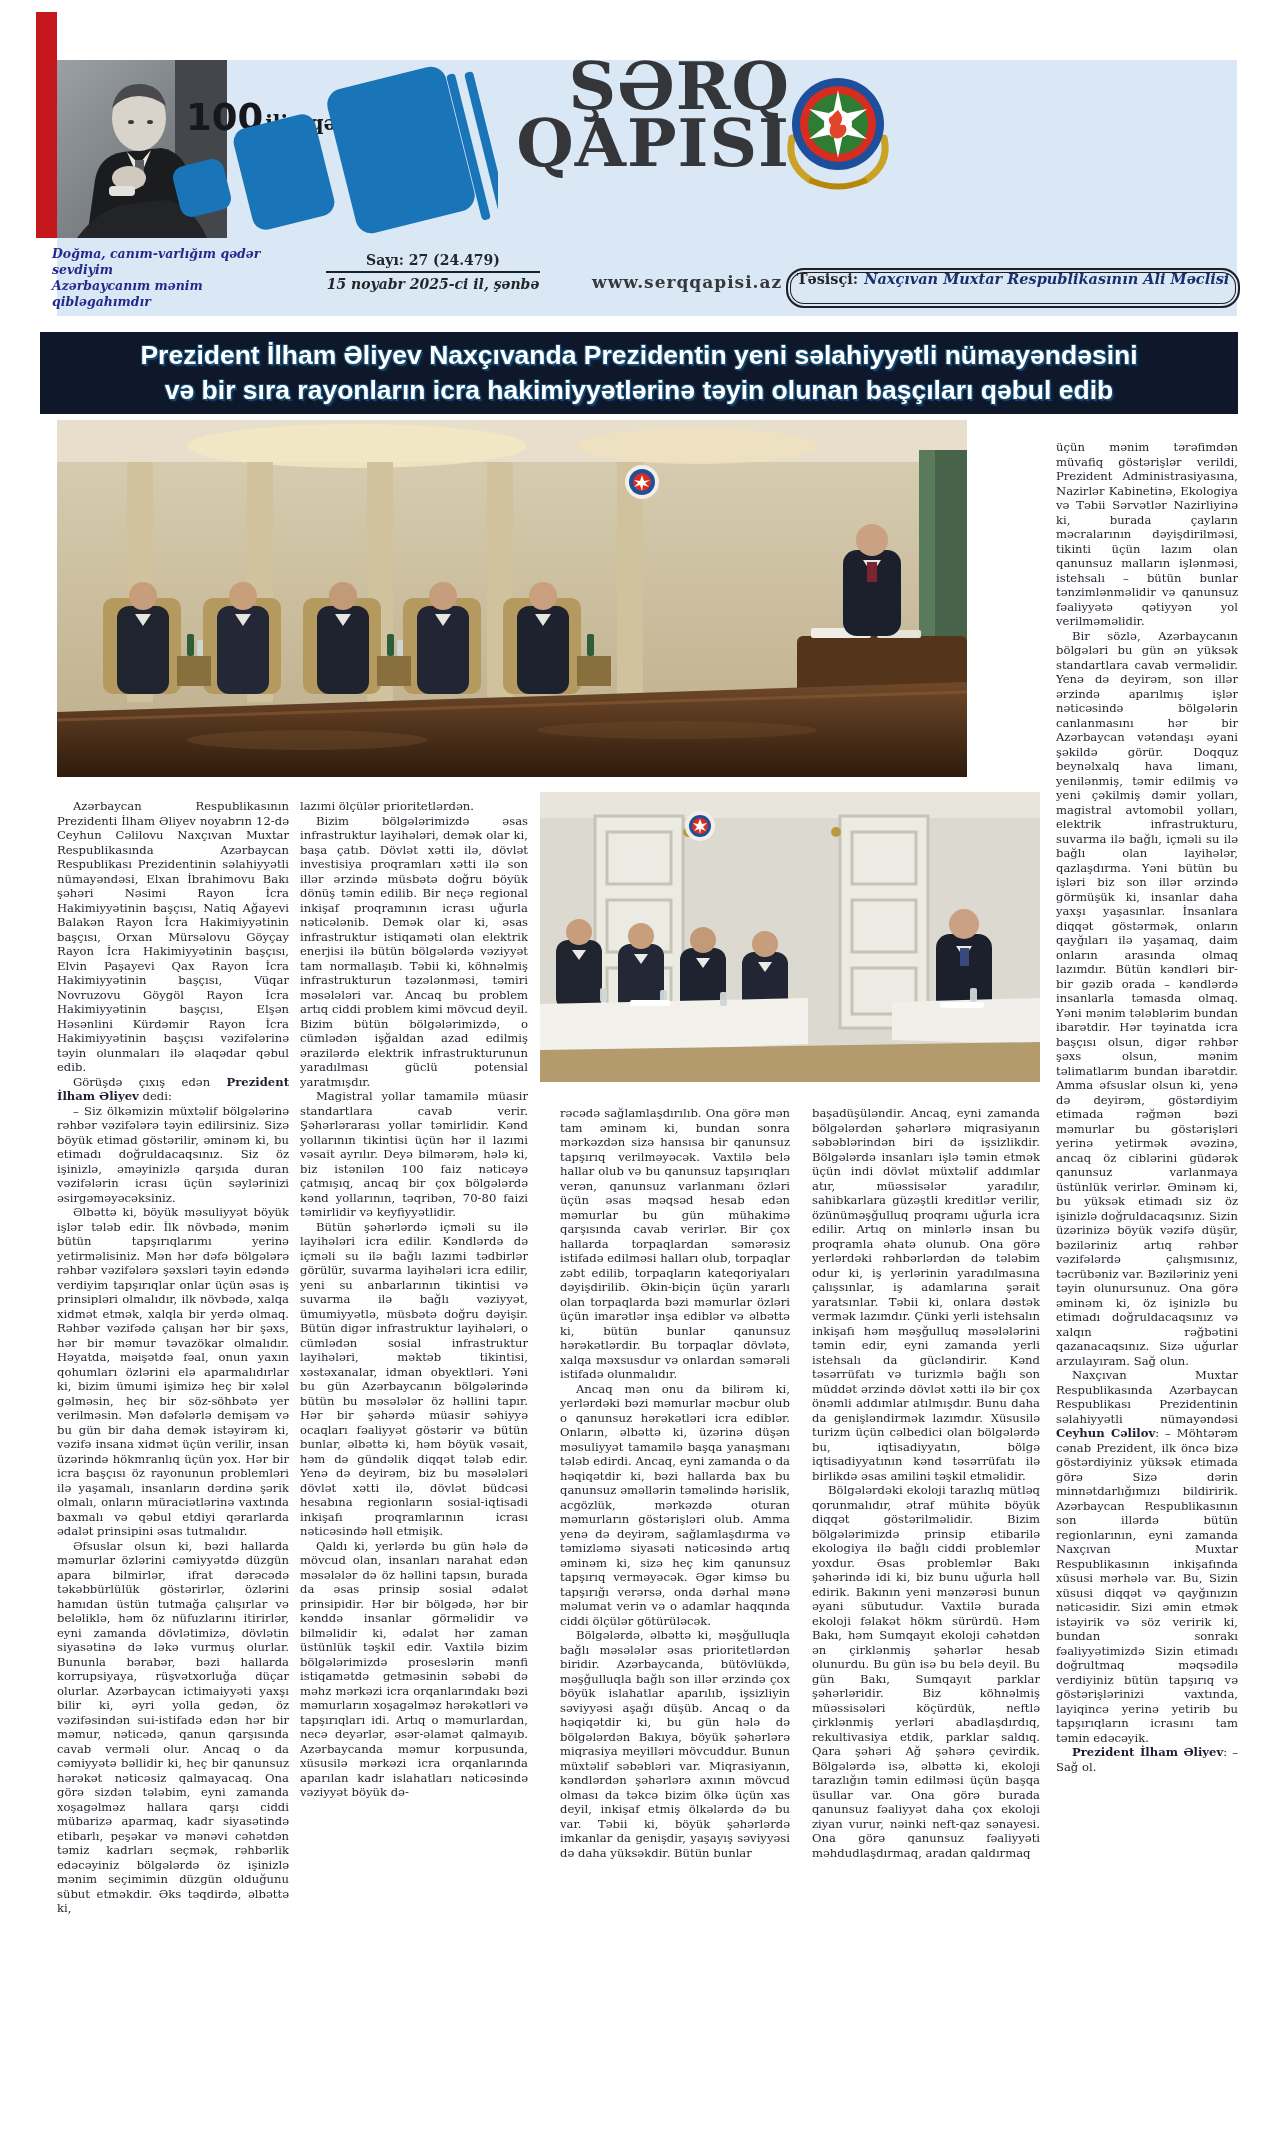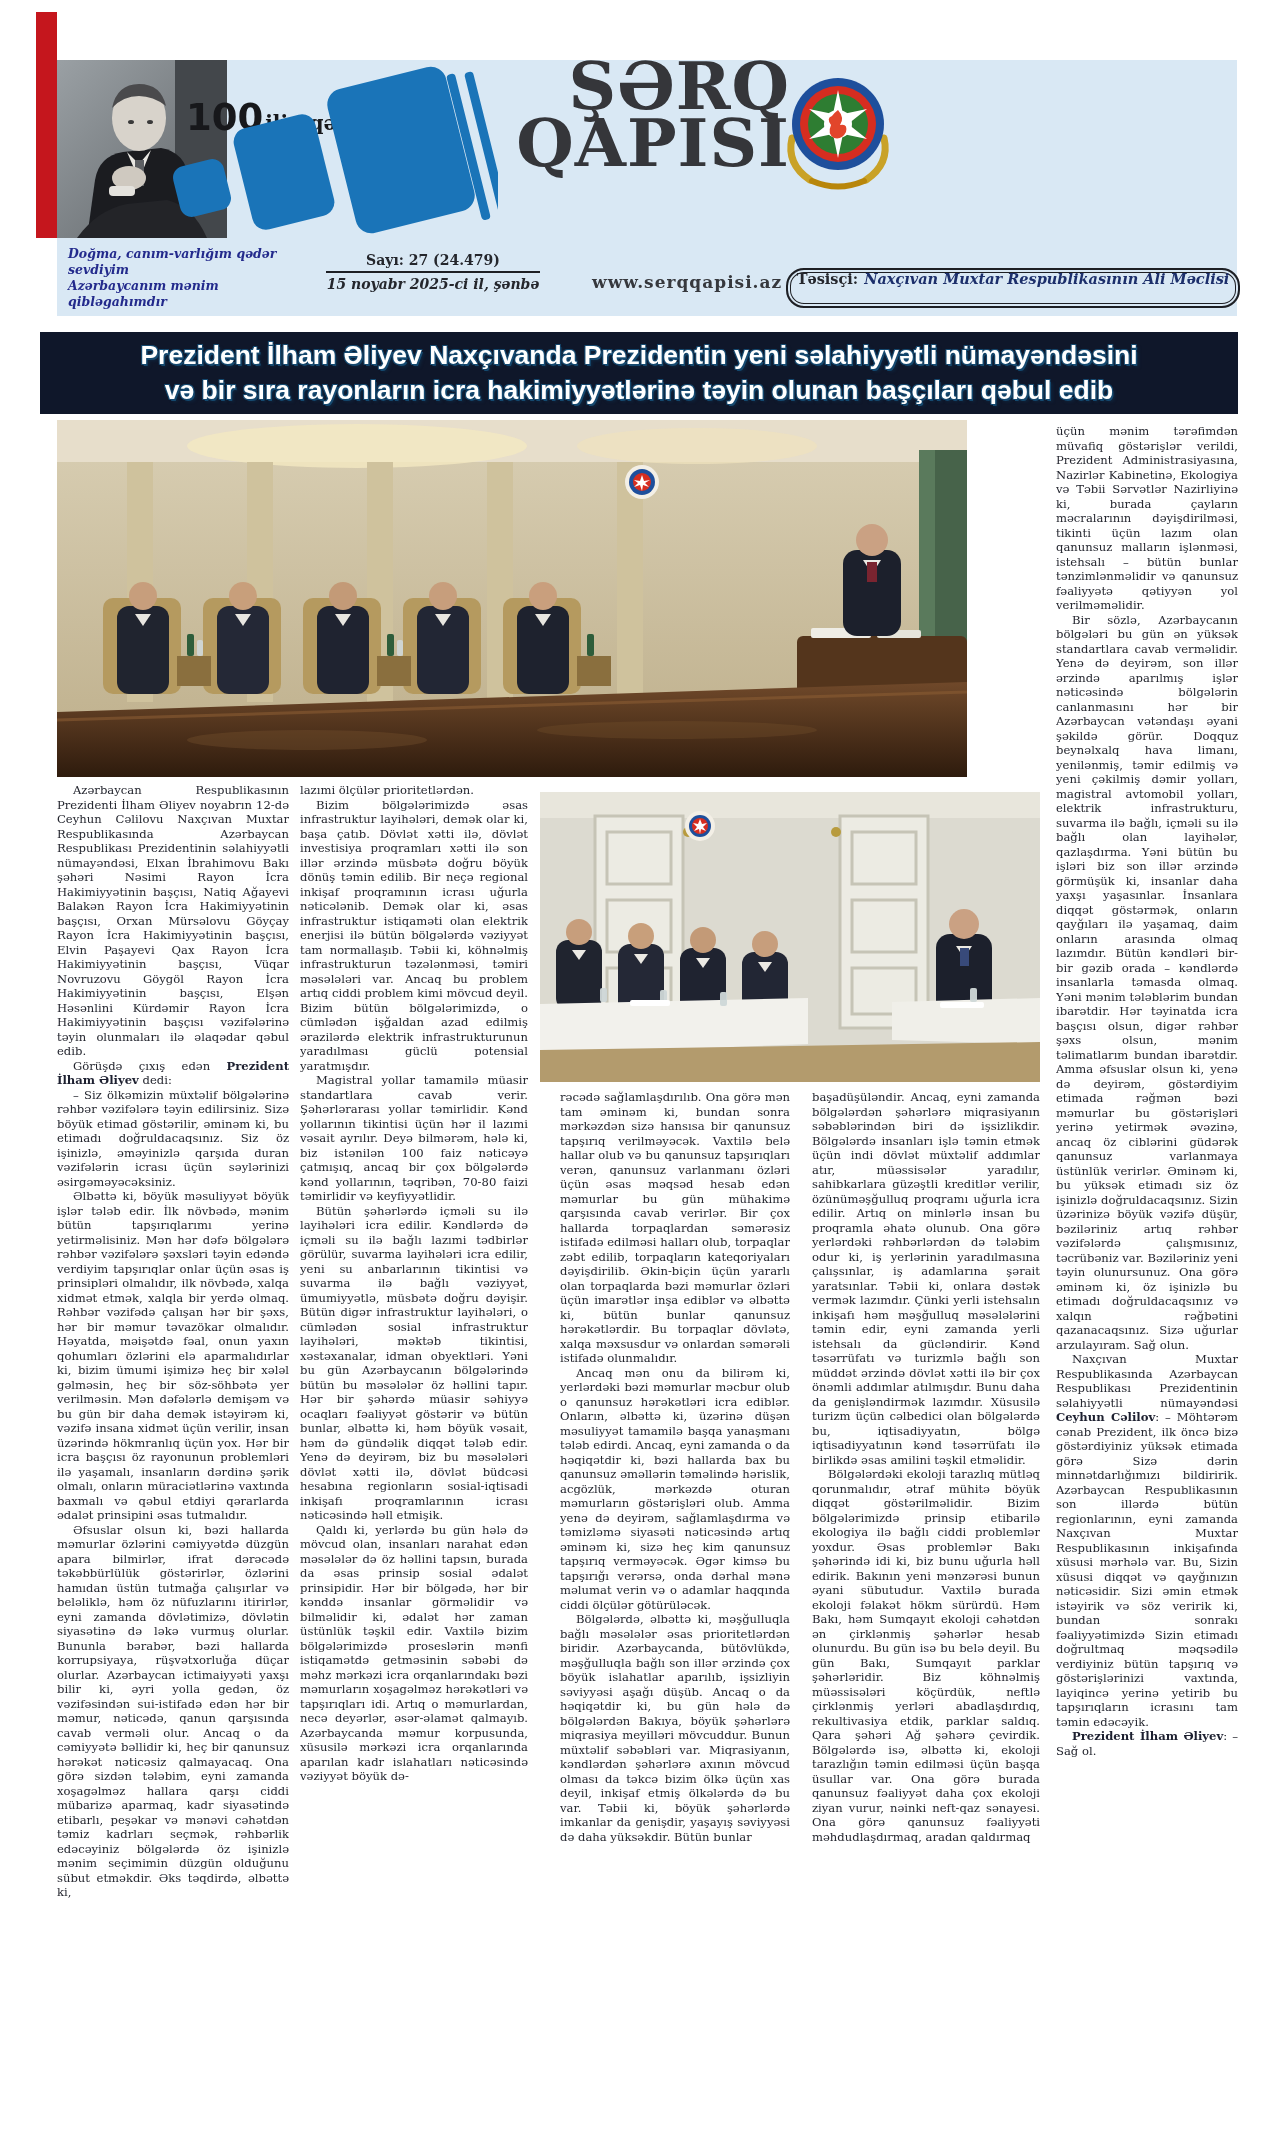--- a/index.html
+++ b/index.html
@@ -4,21 +4,21 @@
 <style>
   html,body{margin:0;padding:0;background:#ffffff;}
   #page{position:relative;width:1280px;height:2144px;background:#ffffff;overflow:hidden;
         font-family:"DejaVu Serif","Liberation Serif",serif;color:#20242e;}
   .abs{position:absolute;}
 
   
   #mast-panel{left:57px;top:60px;width:1180px;height:256px;background:#d9e8f4;}
   #red-bar{left:36px;top:12px;width:21px;height:226px;background:#c5161d;}
   #ha-photo{left:57px;top:60px;width:170px;height:178px;}
-  #quote{left:68px;top:246px;width:250px;font-style:italic;font-weight:bold;
+  #quote{left:52px;top:246px;width:250px;font-style:italic;font-weight:bold;
          font-size:12.5px;line-height:16px;color:#232a8c;}
   #years{left:186px;top:96px;white-space:nowrap;}
   #years .num{font-family:"DejaVu Sans","Liberation Sans",sans-serif;font-weight:bold;font-size:37px;color:#17181b;margin-top:23px;}
   #years .lbl{font-weight:bold;font-size:20px;color:#17181b;margin-left:2px;}
   #logo-shapes{left:168px;top:62px;width:330px;height:176px;}
   #paper-title{left:500px;top:58px;width:290px;text-align:right;font-weight:bold;
                font-size:66px;line-height:57px;color:#35363a;letter-spacing:1px;}
   #emblem{left:782px;top:68px;width:112px;height:122px;}
   #issue-block{left:318px;top:252px;width:230px;text-align:center;}
   #issue-block .issue{font-weight:bold;font-size:14px;color:#24262c;}
@@ -38,21 +38,21 @@
   #banner div{font-family:"Liberation Sans","DejaVu Sans",sans-serif;font-weight:bold;font-size:26.5px;
               line-height:35px;color:#ffffff;white-space:nowrap;
               text-shadow:1.5px 1.5px 0 #15496f,-1px -1px 0 #15496f,1px -1px 0 #15496f,-1px 1px 0 #15496f,3px 3px 3px rgba(14,48,76,.55);}
 
   
   #photo1{left:57px;top:420px;width:910px;height:357px;}
   #photo2{left:540px;top:792px;width:500px;height:290px;}
   #photo1 svg,#photo2 svg,#ha-photo svg,#logo-shapes svg,#emblem svg{display:block;width:100%;height:100%;}
 
   
-  .col{font-size:11.6px;line-height:14.5px;text-align:justify;overflow:hidden;color:#23252e;}
+  .col{font-size:11.6px;line-height:14.5px;text-align:justify;overflow:hidden;color:#23252e;margin-top:16px;}
   .col p{margin:0;text-indent:16px;}
   .col p.noind{text-indent:0;}
   .col b{color:#1d2030;}
   #col1{left:57px;top:783px;width:232px;height:1352px;}
   #col2{left:300px;top:783px;width:228px;height:1352px;}
   #col3{left:560px;top:1090px;width:230px;height:1046px;}
   #col4{left:812px;top:1090px;width:228px;height:1046px;}
   #col5{left:1056px;top:424px;width:182px;height:1600px;}
 </style>
 </head>

